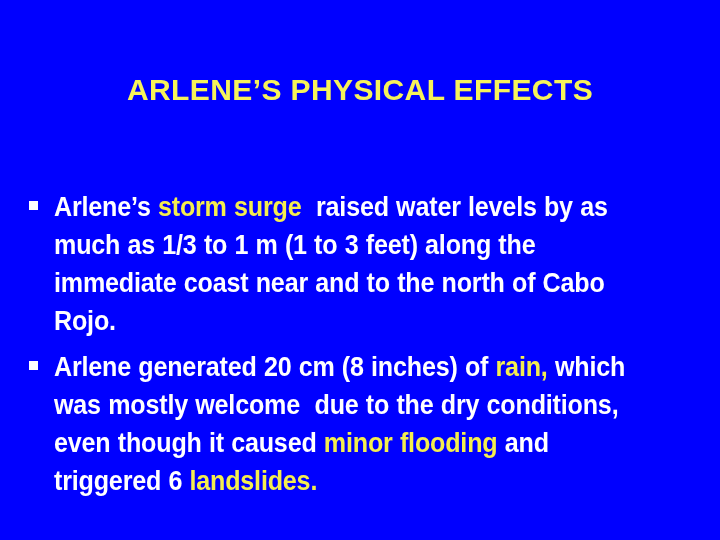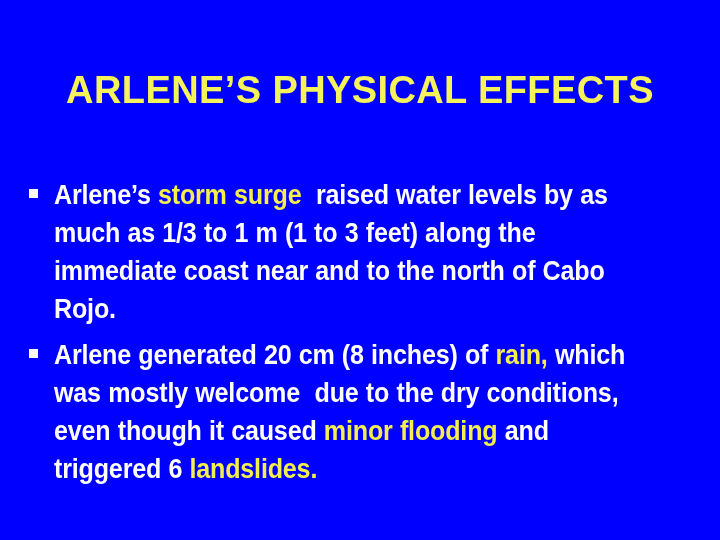--- a/index.html
+++ b/index.html
@@ -22,32 +22,32 @@
   }
 
   
   #slide-title {
     position: absolute;
     left: 0;
     top: 72px;
     width: 720px;
     text-align: center;
     color: #f6f25a;
-    font-size: 38px;
+    font-size: 30px;
     font-weight: bold;
     letter-spacing: 0.4px;
     line-height: 36px;
     white-space: nowrap;
   }
 
   
   #body-block {
     position: absolute;
     left: 26px;
-    top: 176px;
+    top: 188px;
     width: 676px;
   }
 
   .bullet-item {
     position: relative;
     padding-left: 28px;
     margin-bottom: 8px;
   }
 
   .bullet-marker {

